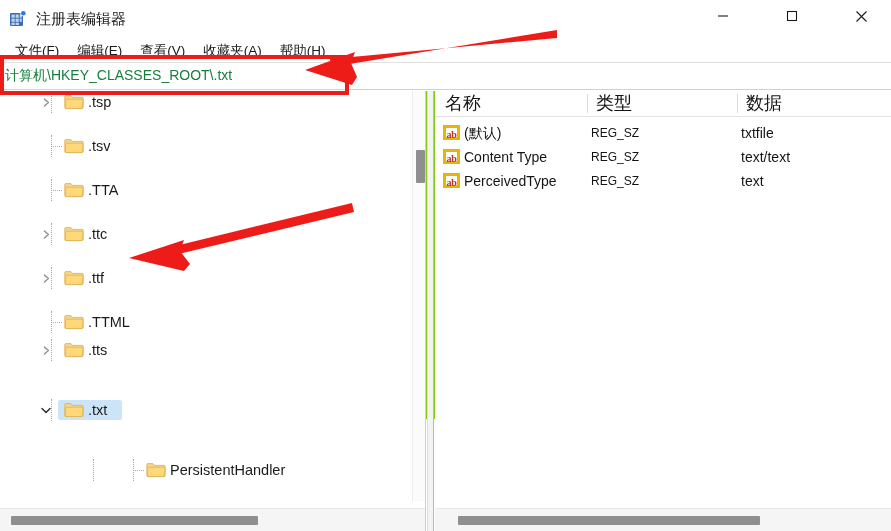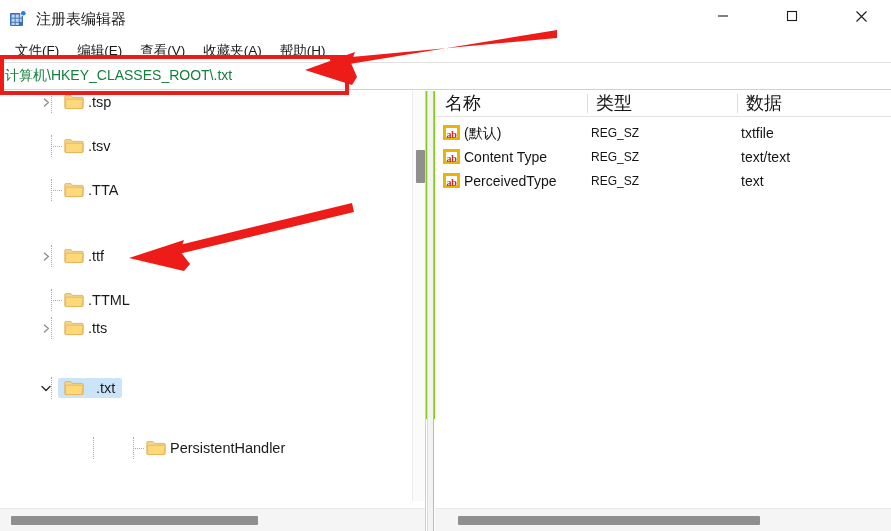--- a/index.html
+++ b/index.html
@@ -361,20 +361,33 @@
         </div>
         <div class="tree-row" style="top: 44px;">
           <span class="guide" style="left:51px; top:0; height:22px;"></span>
           <span class="guide-h" style="left:51px; top:11px; width:11px;"></span>
           <span class="folder" style="left:64px; top:3px;"><svg width="20" height="16" viewBox="0 0 20 16">
       <path d="M0.8,2.6 a1,1 0 0 1 1,-1 h5.2 l1.6,1.8 h9.6 a1,1 0 0 1 1,1 v9.2 a1,1 0 0 1 -1,1 h-16.4 a1,1 0 0 1 -1,-1 z" fill="#f6d58a" stroke="#d8ad52" stroke-width="0.8"></path>
       <path d="M2.2,5.2 h16 a0.9,0.9 0 0 1 0.9,1 l-1.1,7.4 a1,1 0 0 1 -1,0.9 h-14.4 a1,1 0 0 1 -1,-1 v-7.4 a0.9,0.9 0 0 1 0.6,-0.9 z" fill="#ffd87a" stroke="#e0b257" stroke-width="0.8"></path>
     </svg></span>
           <span class="tree-label" style="left:88px; top:0;">.TTA</span>
         </div>
+        <div class="tree-row" style="top: 66px;">
+          <span class="guide" style="left:51px; top:0; height:22px;"></span>
+          <span class="chev" style="left:38px; top:0;">
+            <svg width="9" height="9" viewBox="0 0 9 9">
+              <polyline points="2.4,1 6.4,4.5 2.4,8" fill="none" stroke="#8b8b8b" stroke-width="1.3" stroke-linecap="round" stroke-linejoin="round"></polyline>
+            </svg>
+          </span>
+          <span class="folder" style="left:64px; top:3px;"><svg width="20" height="16" viewBox="0 0 20 16">
+      <path d="M0.8,2.6 a1,1 0 0 1 1,-1 h5.2 l1.6,1.8 h9.6 a1,1 0 0 1 1,1 v9.2 a1,1 0 0 1 -1,1 h-16.4 a1,1 0 0 1 -1,-1 z" fill="#f6d58a" stroke="#d8ad52" stroke-width="0.8"></path>
+      <path d="M2.2,5.2 h16 a0.9,0.9 0 0 1 0.9,1 l-1.1,7.4 a1,1 0 0 1 -1,0.9 h-14.4 a1,1 0 0 1 -1,-1 v-7.4 a0.9,0.9 0 0 1 0.6,-0.9 z" fill="#ffd87a" stroke="#e0b257" stroke-width="0.8"></path>
+    </svg></span>
+          <span class="tree-label" style="left:88px; top:0;">.ttc</span>
+        </div>
         <div class="tree-row" style="top: 88px;">
           <span class="guide" style="left:51px; top:0; height:22px;"></span>
           <span class="chev" style="left:38px; top:0;">
             <svg width="9" height="9" viewBox="0 0 9 9">
               <polyline points="2.4,1 6.4,4.5 2.4,8" fill="none" stroke="#8b8b8b" stroke-width="1.3" stroke-linecap="round" stroke-linejoin="round"></polyline>
             </svg>
           </span>
           <span class="folder" style="left:64px; top:3px;"><svg width="20" height="16" viewBox="0 0 20 16">
       <path d="M0.8,2.6 a1,1 0 0 1 1,-1 h5.2 l1.6,1.8 h9.6 a1,1 0 0 1 1,1 v9.2 a1,1 0 0 1 -1,1 h-16.4 a1,1 0 0 1 -1,-1 z" fill="#f6d58a" stroke="#d8ad52" stroke-width="0.8"></path>
       <path d="M2.2,5.2 h16 a0.9,0.9 0 0 1 0.9,1 l-1.1,7.4 a1,1 0 0 1 -1,0.9 h-14.4 a1,1 0 0 1 -1,-1 v-7.4 a0.9,0.9 0 0 1 0.6,-0.9 z" fill="#ffd87a" stroke="#e0b257" stroke-width="0.8"></path>
@@ -408,21 +421,21 @@
           <span class="hl" style="left:58px; width:64px;"></span>
           <span class="chev" style="left:38px; top:0;">
             <svg width="10" height="9" viewBox="0 0 10 9">
               <polyline points="1,2.5 5,6.4 9,2.5" fill="none" stroke="#2b2b2b" stroke-width="1.4" stroke-linecap="round" stroke-linejoin="round"></polyline>
             </svg>
           </span>
           <span class="folder" style="left:64px; top:3px;"><svg width="20" height="16" viewBox="0 0 20 16">
       <path d="M0.8,2.6 a1,1 0 0 1 1,-1 h5.2 l1.6,1.8 h9.6 a1,1 0 0 1 1,1 v9.2 a1,1 0 0 1 -1,1 h-16.4 a1,1 0 0 1 -1,-1 z" fill="#f6d58a" stroke="#d8ad52" stroke-width="0.8"></path>
       <path d="M2.2,5.2 h16 a0.9,0.9 0 0 1 0.9,1 l-1.1,7.4 a1,1 0 0 1 -1,0.9 h-14.4 a1,1 0 0 1 -1,-1 v-7.4 a0.9,0.9 0 0 1 0.6,-0.9 z" fill="#ffd87a" stroke="#e0b257" stroke-width="0.8"></path>
     </svg></span>
-          <span class="tree-label" style="left:88px; top:0;margin-left:8px;">.txt</span>
+          <span class="tree-label" style="left:88px; top:0;">.txt</span>
         </div>
         <div class="tree-row" style="top: 192px; margin-left: 42px;">
           <span class="guide" style="left:51px; top:0; height:22px;"></span>
           <span class="guide" style="left:91px; top:0; height:22px;"></span>
           <span class="guide-h" style="left:91px; top:11px; width:11px;"></span>
           <span class="folder" style="left:104px; top:3px;"><svg width="20" height="16" viewBox="0 0 20 16">
       <path d="M0.8,2.6 a1,1 0 0 1 1,-1 h5.2 l1.6,1.8 h9.6 a1,1 0 0 1 1,1 v9.2 a1,1 0 0 1 -1,1 h-16.4 a1,1 0 0 1 -1,-1 z" fill="#f6d58a" stroke="#d8ad52" stroke-width="0.8"></path>
       <path d="M2.2,5.2 h16 a0.9,0.9 0 0 1 0.9,1 l-1.1,7.4 a1,1 0 0 1 -1,0.9 h-14.4 a1,1 0 0 1 -1,-1 v-7.4 a0.9,0.9 0 0 1 0.6,-0.9 z" fill="#ffd87a" stroke="#e0b257" stroke-width="0.8"></path>
     </svg></span>
           <span class="tree-label" style="left:128px; top:0;">PersistentHandler</span>

